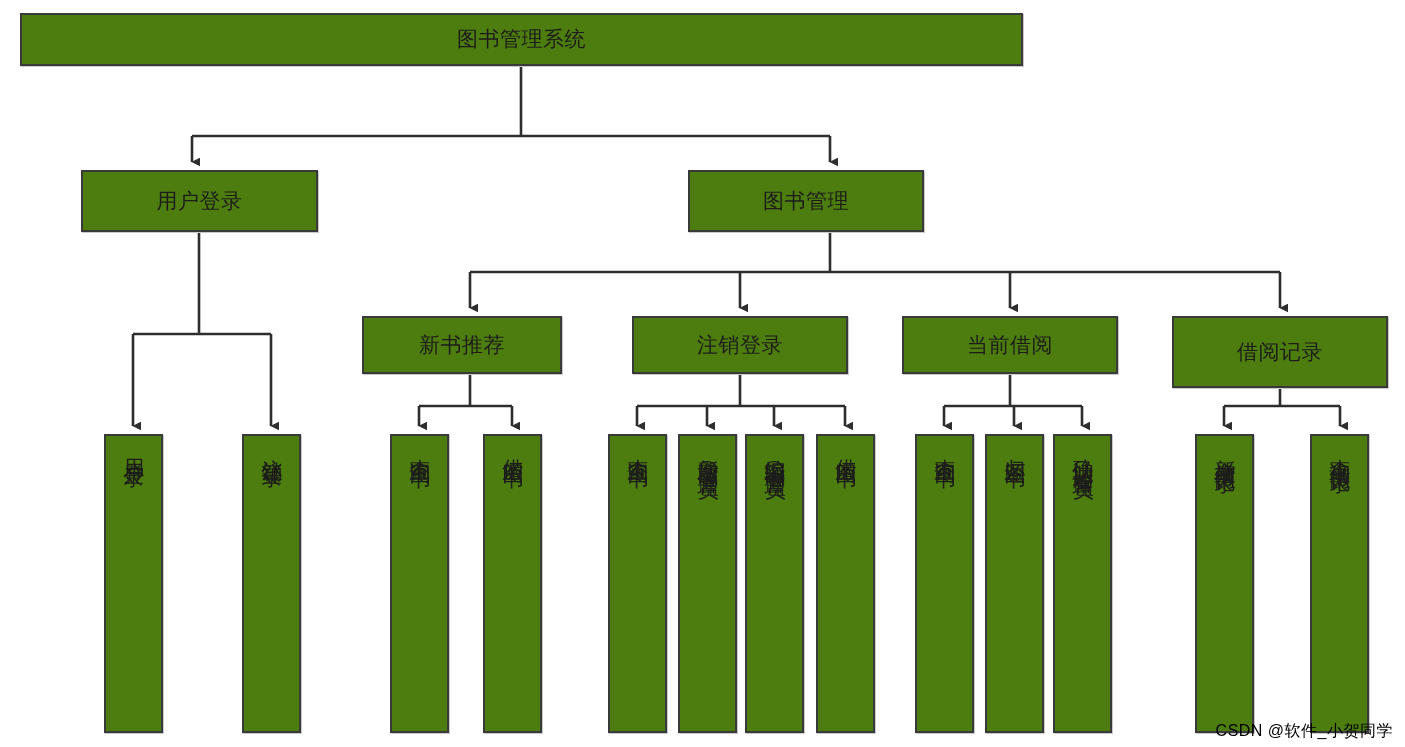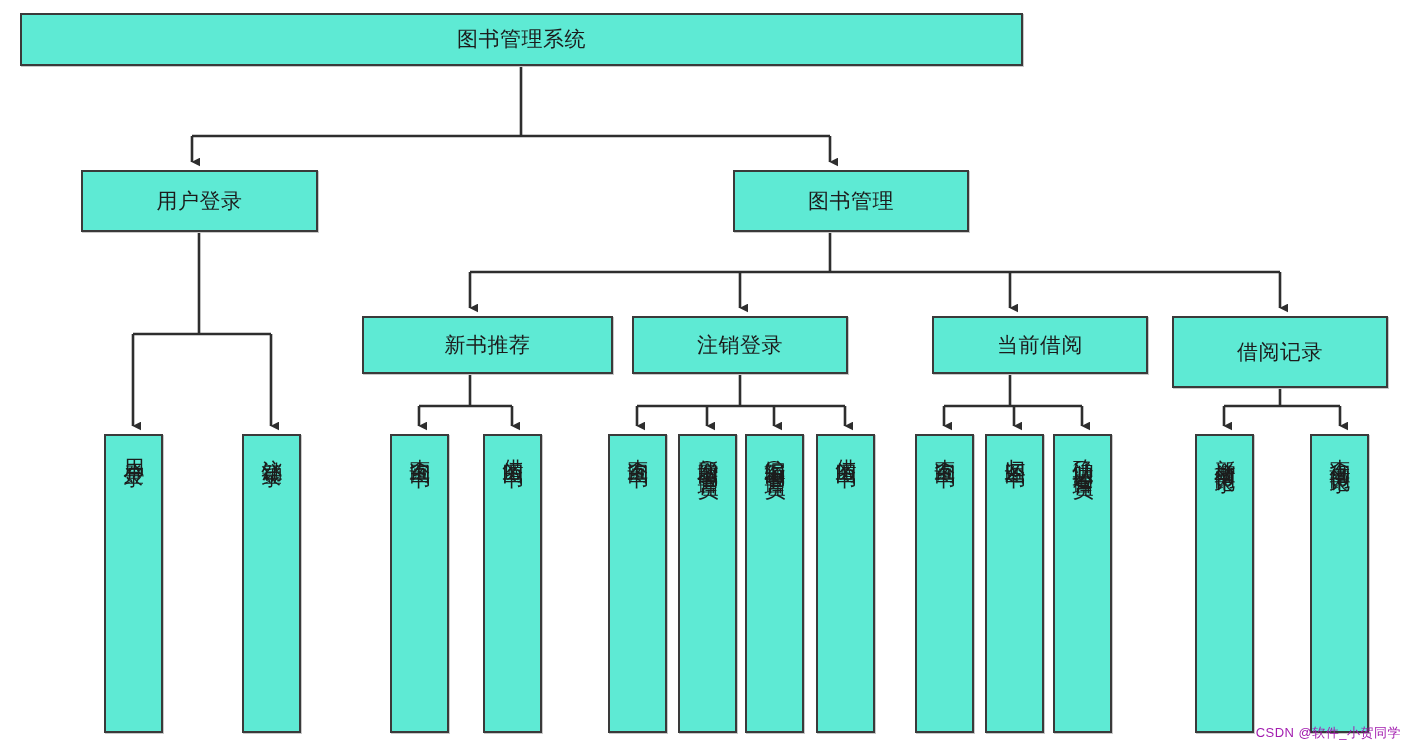--- a/index.html
+++ b/index.html
@@ -22,21 +22,21 @@
   svg.edges {
     position: absolute;
     left: 0;
     top: 0;
     width: 1405px;
     height: 747px;
   }
   .node {
     position: absolute;
     box-sizing: border-box;
-    background: #5eead4;
+    background: #4d7c0f;
     border: 2px solid #3a3a3a;
     display: flex;
     align-items: center;
     justify-content: center;
     box-shadow: 1px 1px 0 0 #c9c9c9;
   }
   .node-label {
     color: #1c1c1c;
     font-size: 21px;
     line-height: 1.18;
@@ -48,24 +48,24 @@
     writing-mode: vertical-rl;
     text-orientation: upright;
     letter-spacing: 3px;
   }
   .node.leaf {
     align-items: flex-start;
     padding-top: 6px;
   }
   .watermark {
     position: absolute;
-    right: 4px;
+    right: 12px;
     bottom: 5px;
-    font-size: 13px;
-    color: #a21caf;
+    font-size: 16px;
+    color: #000000;
     white-space: nowrap;
     letter-spacing: 0.5px;
   }
 </style>
 </head>
 <body>
 
 <div id="diagram-root">
 
   <svg class="edges" viewBox="0 0 1405 747" xmlns="http://www.w3.org/2000/svg">
@@ -118,31 +118,31 @@
     </g>
   </svg>
 
   <div class="node" style="left:20px; top:13px; width:1003px; height:53px;">
     <span class="node-label">图书管理系统</span>
   </div>
 
   <div class="node" style="left:81px; top:170px; width:237px; height:62px;">
     <span class="node-label">用户登录</span>
   </div>
-  <div class="node" style="left:733px; top:170px; width:236px; height:62px;">
+  <div class="node" style="left:688px; top:170px; width:236px; height:62px;">
     <span class="node-label">图书管理</span>
   </div>
 
-  <div class="node" style="left:362px; top:316px; width:251px; height:58px;">
+  <div class="node" style="left:362px; top:316px; width:200px; height:58px;">
     <span class="node-label">新书推荐</span>
   </div>
   <div class="node" style="left:632px; top:316px; width:216px; height:58px;">
     <span class="node-label">注销登录</span>
   </div>
-  <div class="node" style="left:932px; top:316px; width:216px; height:58px;">
+  <div class="node" style="left:902px; top:316px; width:216px; height:58px;">
     <span class="node-label">当前借阅</span>
   </div>
   <div class="node" style="left:1172px; top:316px; width:216px; height:72px;">
     <span class="node-label">借阅记录</span>
   </div>
 
   <div class="node leaf" style="left:104px; top:434px; width:59px; height:299px;">
     <span class="node-label">用户登录</span>
   </div>
   <div class="node leaf" style="left:242px; top:434px; width:59px; height:299px;">

